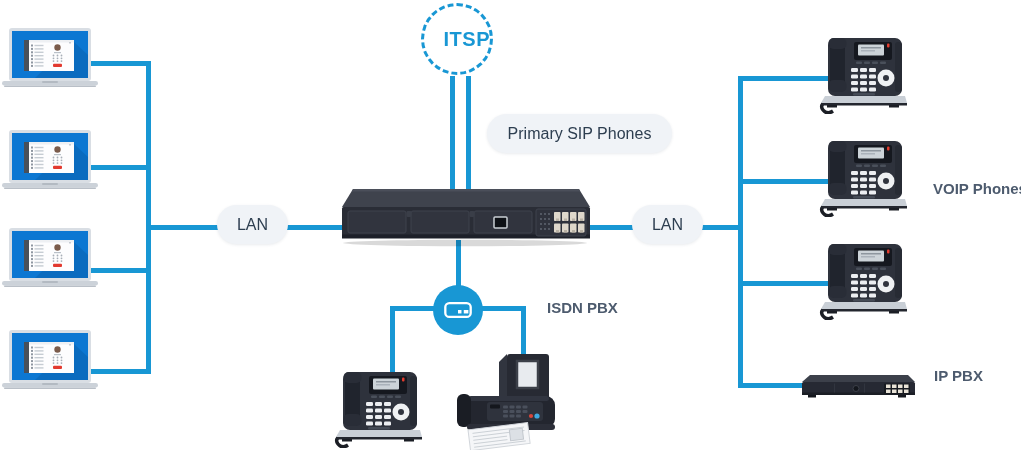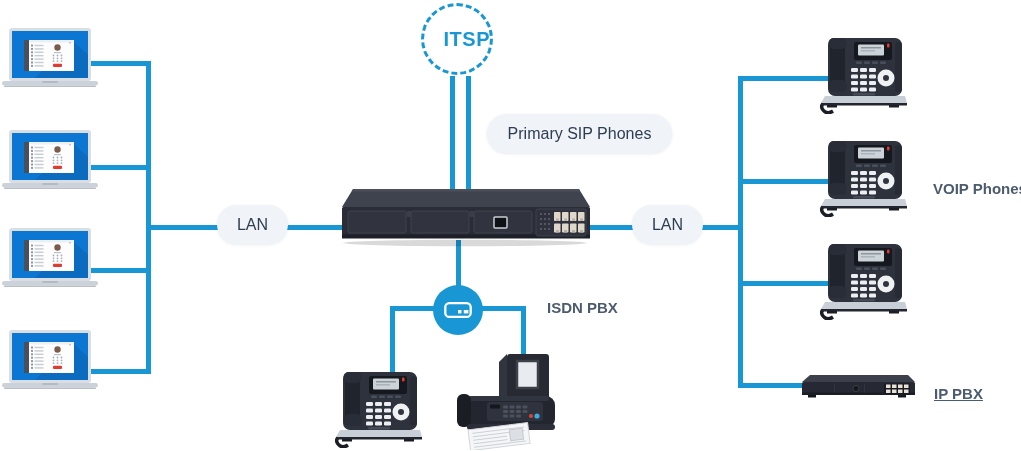--- a/index.html
+++ b/index.html
@@ -24,21 +24,21 @@
     background:var(--pill-bg);color:var(--pill-text);border-radius:20px;
     font-size:16px;font-weight:500;box-shadow:0 1px 3px rgba(40,60,90,.10);
   }
   .pill-backup{left:245px;top:114px;width:185px;height:39px;}
   .pill-primary{left:487px;top:114px;width:185px;height:39px;}
   .pill-lan-left{left:217px;top:205px;width:71px;height:39px;}
   .pill-lan-right{left:632px;top:205px;width:71px;height:39px;}
   .side-label{position:absolute;color:var(--label-text);font-size:15px;font-weight:600;z-index:4;white-space:nowrap;}
   .lbl-voip{left:933px;top:180px;}
   .lbl-isdn{left:540px;top:299px;margin-left:7px;}
-  .lbl-ippbx{left:934px;top:385px;text-decoration:underline;}
+  .lbl-ippbx{left:934px;top:367px;}
   .isdn-node{
     position:absolute;left:433px;top:285px;width:50px;height:50px;border-radius:50%;
     background:var(--accent);z-index:4;display:flex;align-items:center;justify-content:center;
   }
   
   .l-trunk-backup{left:450px;top:76px;width:5px;height:124px;}
   .l-trunk-primary{left:466px;top:76px;width:5px;height:124px;}
   .l-lan-left{left:146px;top:225px;width:200px;height:5px;}
   .l-lan-right{left:590px;top:225px;width:153px;height:5px;}
   .l-left-bus{left:146px;top:61px;width:5px;height:313px;}

